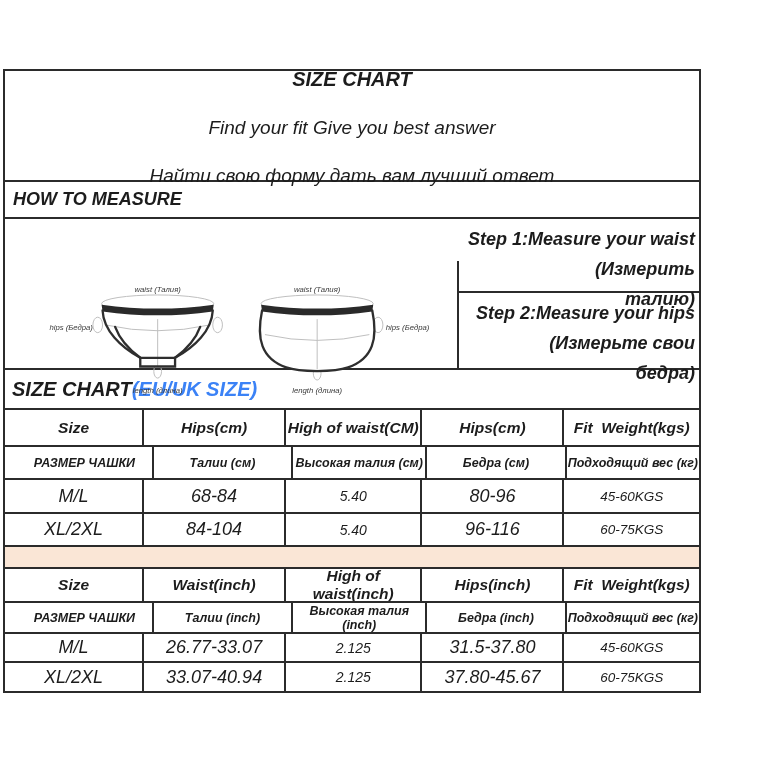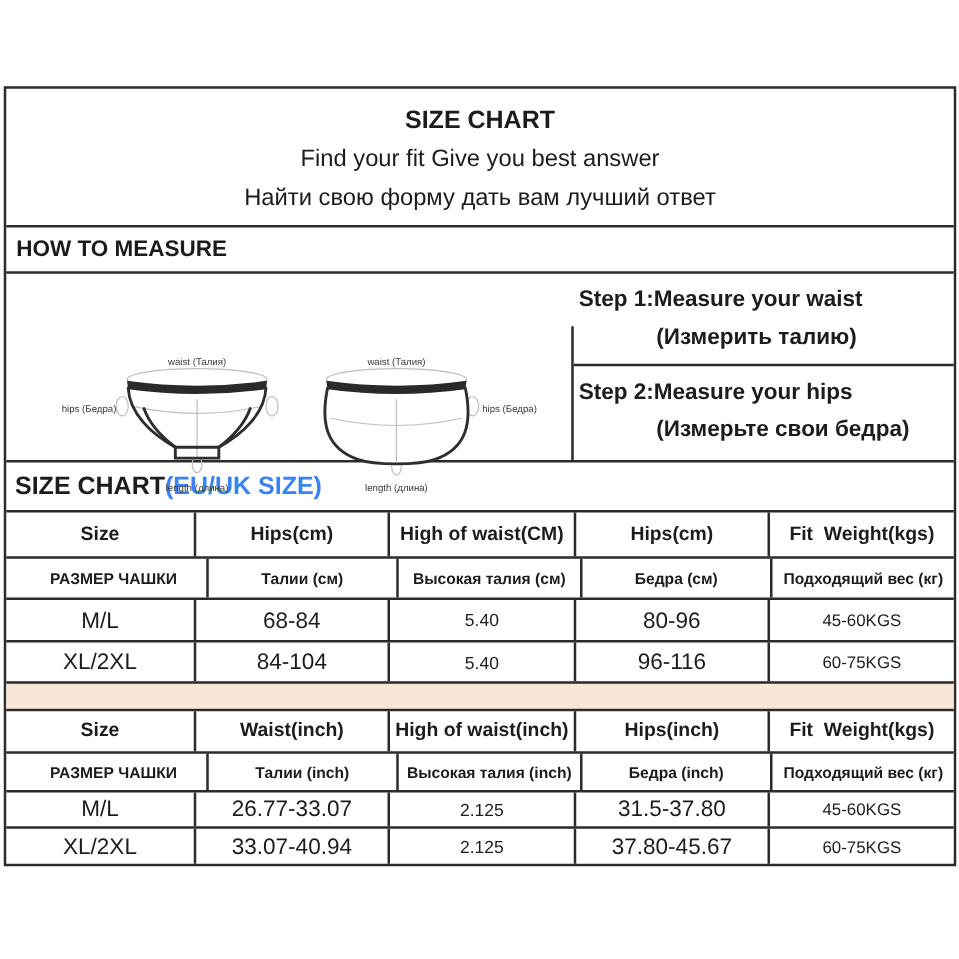--- a/index.html
+++ b/index.html
@@ -3,45 +3,45 @@
 <meta charset="utf-8">
 <style>
   html,body { margin:0; padding:0; }
   body {
     width:767px; height:767px; background:#ffffff; position:relative;
     font-family:"Liberation Sans", sans-serif; color:#1c1c1c;
     -webkit-font-smoothing:antialiased;
   }
   * { box-sizing:border-box; }
   .box {
-    position:absolute; left:3px; top:69px; width:762px; height:624px;
-    border:2px solid #2b2b2b; background:#fff;
+    position:absolute; left:3px; top:69px; width:698px; height:624px;
+    border:2px solid #2b2b2b; background:#fff;font-style:italic;
   }
   
   .title-block { height:109px; display:flex; flex-direction:column; align-items:center; justify-content:center; padding-top:4px; }
   .t-title { font-size:20px; font-weight:bold; line-height:31px; }
-  .t-sub   { font-size:19px; line-height:31px; }
+  .t-sub   { font-size:19px; line-height:31px;margin-top:17px; }
   
   .htm { height:37px; border-top:2px solid #2b2b2b; display:flex; align-items:center; padding-left:8px; font-size:18px; font-weight:bold; }
   
   .measure { height:151px; border-top:2px solid #2b2b2b; display:flex; }
   .diagram-cell { width:454px; border-right:2px solid #2b2b2b; position:relative;margin-top:42px; }
   .diagram-cell svg { position:absolute; left:30px; top:4px; }
   .steps-cell { flex:1; display:flex; flex-direction:column; }
-  .step { padding:5px 4px 16px 4px; font-size:18px; font-weight:bold; line-height:30px; }
+  .step { padding:5px 4px 16px 4px; font-size:18px; font-weight:bold; line-height:30px;text-align:right; }
   .step-1 { height:74px; border-bottom:2px solid #2b2b2b; }
   .step-2 { height:73px; }
   .step .ru { padding-left:62px; }
   
   .sc-header { height:40px; border-top:2px solid #2b2b2b; display:flex; align-items:center; padding-left:7px; font-size:20px; font-weight:bold; }
   
   .tbl { border-top:2px solid #2b2b2b; }
   .tr { display:grid; grid-template-columns:152fr 155fr 149fr 155fr 147fr; }
   .tr + .tr { border-top:2px solid #2b2b2b; }
-  .td { border-right:2px solid #2b2b2b; display:flex; align-items:center; justify-content:center; text-align:left; white-space:pre-wrap; overflow:hidden; }
+  .td { border-right:2px solid #2b2b2b; display:flex; align-items:center; justify-content:center; text-align:center; white-space:pre-wrap; overflow:hidden; }
   .td:last-child { border-right:none; }
   .tr-h  { font-weight:bold; font-size:15.5px; }
   .tr-ru { font-weight:bold; font-size:12.5px;padding-left:12px; }
   .tr-data { font-size:18px; }
   .tr-data .td:nth-child(3) { font-size:14px; }
   .tr-data .td:nth-child(5) { font-size:13.5px; }
   #table-cm .tr-h  { height:35px; }
   #table-cm .tr-ru { height:33px; }
   #table-cm .tr-d1 { height:34px; }
   #table-cm .tr-d2 { height:33px; }

